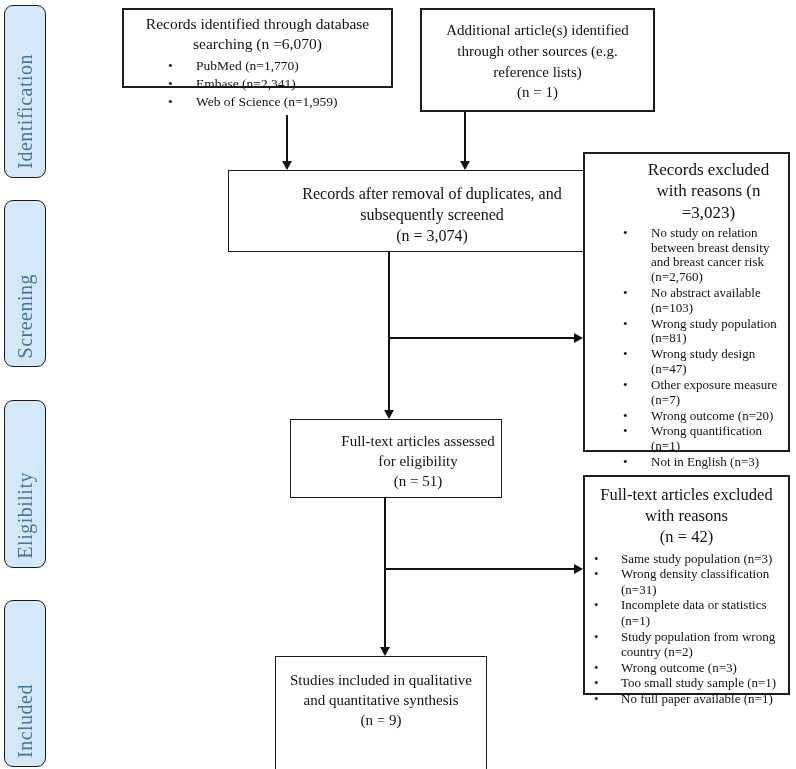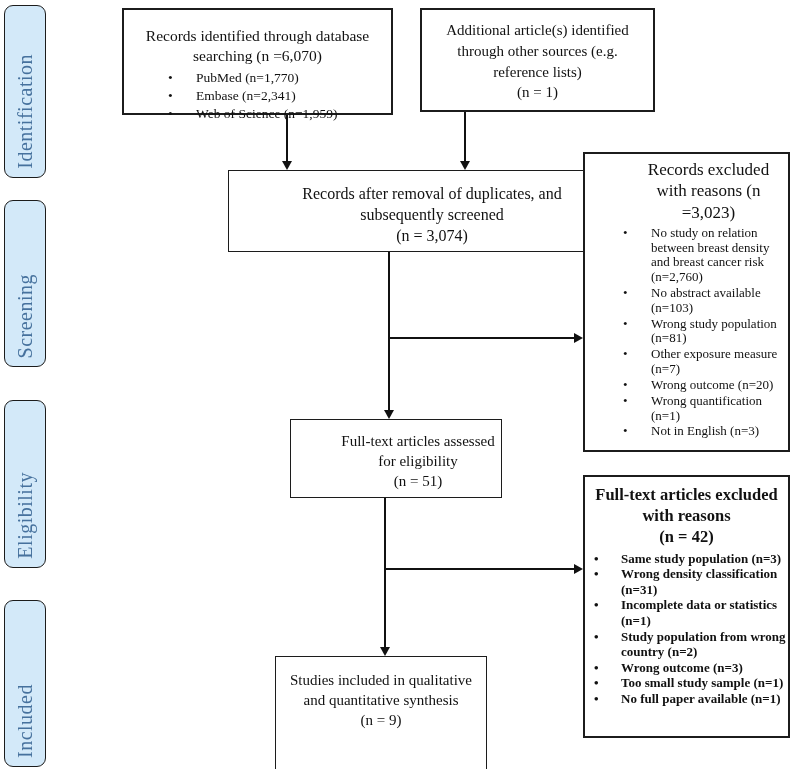--- a/index.html
+++ b/index.html
@@ -18,34 +18,34 @@
          writing-mode:vertical-rl;transform:translateX(-50%) rotate(180deg);
          font-size:20px;color:var(--stage_text);white-space:nowrap;letter-spacing:.5px;}
 
   
   .fbox{position:absolute;background:#fff;border:1.5px solid var(--box_border);
         text-align:center;}
   .fbox.thick{border-width:2px;}
   .btitle{margin:0 auto;line-height:1.32;}
   .bcount{line-height:1.32;}
 
-  .box-db{left:122px;top:8px;width:271px;height:107px;padding-top:16px;font-size:15.5px;}
+  .box-db{left:122px;top:8px;width:271px;height:80px;padding-top:4px;font-size:15.5px;}
   .box-db .btitle{max-width:245px;}
   .box-other{left:420px;top:8px;width:235px;height:104px;padding-top:10px;font-size:15px;line-height:1.4;}
   .box-other .btitle{max-width:214px;line-height:1.4;}
   .box-dedup{left:228px;top:170px;width:408px;height:82px;padding-top:12px;font-size:16px;}
   .box-dedup .btitle{max-width:302px;}
   .box-ft{left:290px;top:419px;width:212px;height:79px;padding-top:12px;font-size:15px;padding-left:44px;}
   .box-ft .btitle{max-width:200px;}
   .box-inc{left:275px;top:656px;width:212px;height:122px;padding-top:14px;font-size:15px;}
   .box-inc .btitle{max-width:190px;}
 
   .box-excl1{left:583px;top:152px;width:207px;height:300px;padding-top:5px;font-size:17px;}
   .box-excl1 .btitle{line-height:1.25;margin-left:44px;}
-  .box-excl2{left:583px;top:475px;width:207px;height:263px;padding-top:8px;font-size:16.5px;font-weight:bold;}
+  .box-excl2{left:583px;top:475px;width:207px;height:220px;padding-top:8px;font-size:16.5px;}
   .box-excl2 .btitle{max-width:195px;line-height:1.25;}
   .box-excl2 .bcount{line-height:1.3;}
 
   
   ul.blist{list-style:none;text-align:left;}
   ul.blist li{position:relative;}
   ul.blist li::before{content:"\2022";position:absolute;left:0;top:0;}
 
   .box-db ul.blist{margin:2px 0 0 44px;font-size:13.5px;line-height:1.35;}
   .box-db ul.blist li{padding-left:28px;}
@@ -101,20 +101,21 @@
     <div class="bcount">(n = 3,074)</div>
   </div>
 
   <div class="fbox thick box-excl1">
     <div class="btitle">Records excluded</div>
     <div class="btitle">with reasons (n =3,023)</div>
     <ul class="blist">
         <li>No study on relation between breast density and breast cancer risk (n=2,760)</li>
         <li>No abstract available (n=103)</li>
         <li>Wrong study population (n=81)</li>
+        <li>Wrong study design (n=47)</li>
         <li>Other exposure measure (n=7)</li>
         <li>Wrong outcome (n=20)</li>
         <li>Wrong quantification (n=1)</li>
         <li>Not in English (n=3)</li>
       </ul>
   </div>
 
   <div class="fbox box-ft">
     <div class="btitle">Full-text articles assessed for eligibility</div>
     <div class="bcount">(n = 51)</div>

